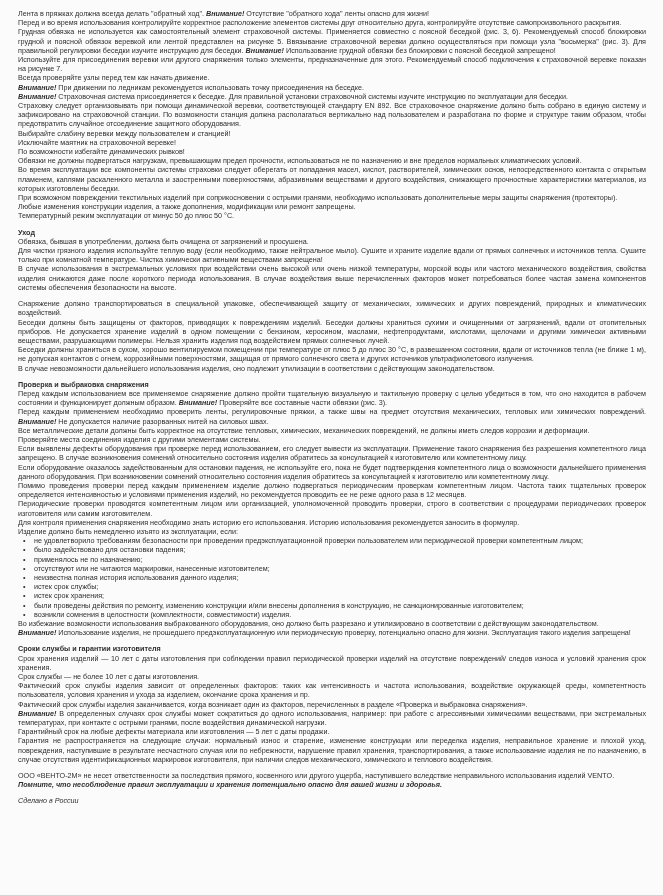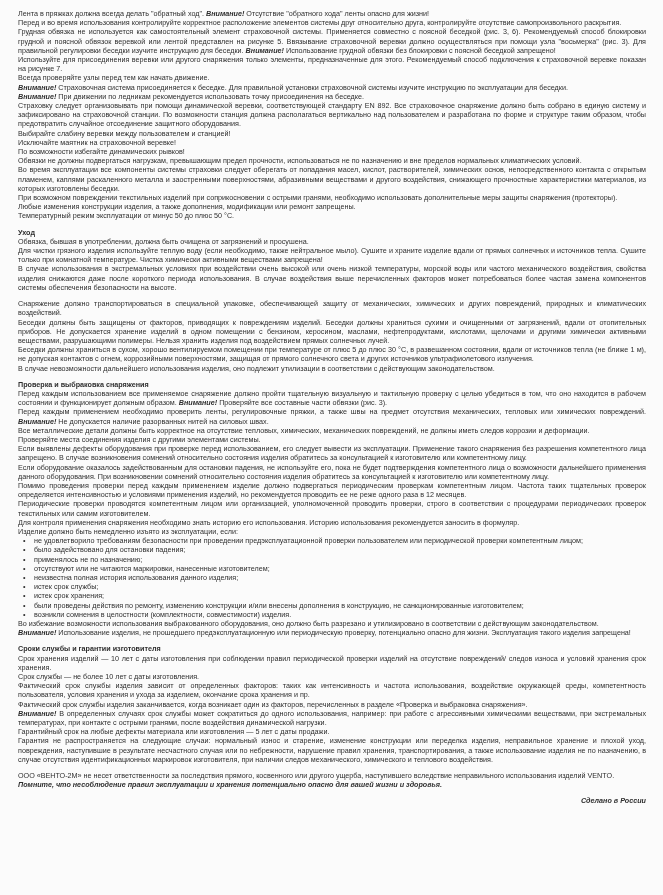--- a/index.html
+++ b/index.html
@@ -19,33 +19,33 @@
     letter-spacing:0;
   }
   .blk{margin:0;}
   .p{text-align:justify;}
   .h{font-weight:bold;}
   .bi{font-weight:bold;font-style:italic;}
   .gap{height:7px;}
   .li{display:flex;padding-left:5px;text-align:left;}
   .li .marker{flex:none;width:11px;}
   .li .litext{flex:1;}
-  .center{text-align:right;font-weight:bold;font-style:italic;}
+  .center{text-align:left;font-weight:normal;font-style:italic;}
 </style>
 </head>
 <body>
 
 <div id="doc">
     <div class="blk p"><span>Лента в пряжках должна всегда делать "обратный ход". </span><span class="bi">Внимание!</span><span> Отсутствие "обратного хода" ленты опасно для жизни!</span></div>
     <div class="blk p"><span>Перед и во время использования контролируйте корректное расположение элементов системы друг относительно друга, контролируйте отсутствие самопроизвольного раскрытия.</span></div>
     <div class="blk p"><span>Грудная обвязка не используется как самостоятельный элемент страховочной системы. Применяется совместно с поясной беседкой (рис. 3, 6). Рекомендуемый способ блокировки грудной и поясной обвязок веревкой или лентой представлен на рисунке 5. Ввязывание страховочной веревки должно осуществляться при помощи узла "восьмерка" (рис. 3). Для правильной регулировки беседки изучите инструкцию для беседки. </span><span class="bi">Внимание!</span><span> Использование грудной обвязки без блокировки с поясной беседкой запрещено!</span></div>
     <div class="blk p"><span>Используйте для присоединения веревки или другого снаряжения только элементы, предназначенные для этого. Рекомендуемый способ подключения к страховочной веревке показан на рисунке 7.</span></div>
     <div class="blk p"><span>Всегда проверяйте узлы перед тем как начать движение.</span></div>
+    <div class="blk p"><span class="bi">Внимание!</span><span> При движении по ледникам рекомендуется использовать точку присоединения на беседке.</span></div>
     <div class="blk p"><span class="bi">Внимание!</span><span> Страховочная система присоединяется к беседке. Для правильной установки страховочной системы изучите инструкцию по эксплуатации для беседки.</span></div>
-    <div class="blk p"><span class="bi">Внимание!</span><span> При движении по ледникам рекомендуется использовать точку присоединения на беседке.</span></div>
     <div class="blk p"><span>Страховку следует организовывать при помощи динамической веревки, соответствующей стандарту EN 892.  Все страховочное снаряжение должно быть собрано в единую систему и зафиксировано на страховочной станции. По возможности станция должна располагаться вертикально над пользователем и разработана по форме и структуре таким образом, чтобы предотвратить случайное отсоединение защитного оборудования.</span></div>
     <div class="blk p"><span>Выбирайте слабину веревки между пользователем и станцией!</span></div>
     <div class="blk p"><span>Исключайте маятник на страховочной веревке!</span></div>
     <div class="blk p"><span>По возможности избегайте динамических рывков!</span></div>
     <div class="blk p"><span>Обвязки не должны подвергаться нагрузкам, превышающим предел прочности, использоваться не по назначению и вне пределов нормальных климатических условий.</span></div>
     <div class="blk p"><span>Во время эксплуатации все компоненты системы страховки следует оберегать от попадания масел, кислот, растворителей, химических основ, непосредственного контакта с открытым пламенем, каплями раскаленного металла и заостренными поверхностями, абразивными веществами и другого воздействия, снижающего прочностные характеристики материалов, из которых изготовлены беседки.</span></div>
     <div class="blk p"><span>При возможном повреждении текстильных изделий при соприкосновении с острыми гранями, необходимо использовать дополнительные меры защиты снаряжения (протекторы).</span></div>
     <div class="blk p"><span>Любые изменения конструкции изделия, а также дополнения, модификации или ремонт запрещены.</span></div>
     <div class="blk p"><span>Температурный режим эксплуатации от минус 50 до плюс 50 °C.</span></div>
     <div class="blk gap"></div>
@@ -60,21 +60,21 @@
     <div class="blk p"><span>В случае невозможности дальнейшего использования изделия, оно подлежит утилизации в соответствии с действующим законодательством.</span></div>
     <div class="blk gap"></div>
     <div class="blk h"><span>Проверка и выбраковка снаряжения</span></div>
     <div class="blk p"><span>Перед каждым использованием все применяемое снаряжение должно пройти тщательную визуальную и тактильную проверку с целью убедиться в том, что оно находится в рабочем состоянии и функционирует должным образом. </span><span class="bi">Внимание!</span><span> Проверяйте все составные части обвязки (рис. 3).</span></div>
     <div class="blk p"><span>Перед каждым применением необходимо проверить ленты, регулировочные пряжки, а также швы на предмет отсутствия механических, тепловых или химических повреждений. </span><span class="bi">Внимание!</span><span> Не допускается наличие разорванных нитей на силовых швах.</span></div>
     <div class="blk p"><span>Все металлические детали должны быть корректное на отсутствие тепловых, химических, механических повреждений, не должны иметь следов коррозии и деформации.</span></div>
     <div class="blk p"><span>Проверяйте места соединения изделия с другими элементами системы.</span></div>
     <div class="blk p"><span>Если выявлены дефекты оборудования при проверке перед использованием, его следует вывести из эксплуатации. Применение такого снаряжения без разрешения компетентного лица запрещено. В случае возникновения сомнений относительно состояния изделия обратитесь за консультацией к изготовителю или компетентному лицу.</span></div>
     <div class="blk p"><span>Если оборудование оказалось задействованным для остановки падения, не используйте его, пока не будет подтверждения компетентного лица о возможности дальнейшего применения данного оборудования. При возникновении сомнений относительно состояния изделия обратитесь за консультацией к изготовителю или компетентному лицу.</span></div>
     <div class="blk p"><span>Помимо проведения проверки перед каждым применением изделие должно подвергаться периодическим проверкам компетентным лицом. Частота таких тщательных проверок определяется интенсивностью и условиями применения изделий, но рекомендуется проводить ее не реже одного раза в 12 месяцев.</span></div>
-    <div class="blk p"><span>Периодические проверки проводятся компетентным лицом или организацией, уполномоченной проводить проверки, строго в соответствии с процедурами периодических проверок текстильных или самим изготовителем.</span></div>
+    <div class="blk p"><span>Периодические проверки проводятся компетентным лицом или организацией, уполномоченной проводить проверки, строго в соответствии с процедурами периодических проверок изготовителя или самим изготовителем.</span></div>
     <div class="blk p"><span>Для контроля применения снаряжения необходимо знать историю его использования. Историю использования рекомендуется заносить в формуляр.</span></div>
     <div class="blk p"><span>Изделие должно быть немедленно изъято из эксплуатации, если:</span></div>
     <div class="blk li">
       <span class="marker">•</span>
       <span class="litext">не удовлетворило требованиям безопасности при проведении предэксплуатационной проверки пользователем или периодической проверки компетентным лицом;</span>
     </div>
     <div class="blk li">
       <span class="marker">•</span>
       <span class="litext">было задействовано для остановки падения;</span>
     </div>

